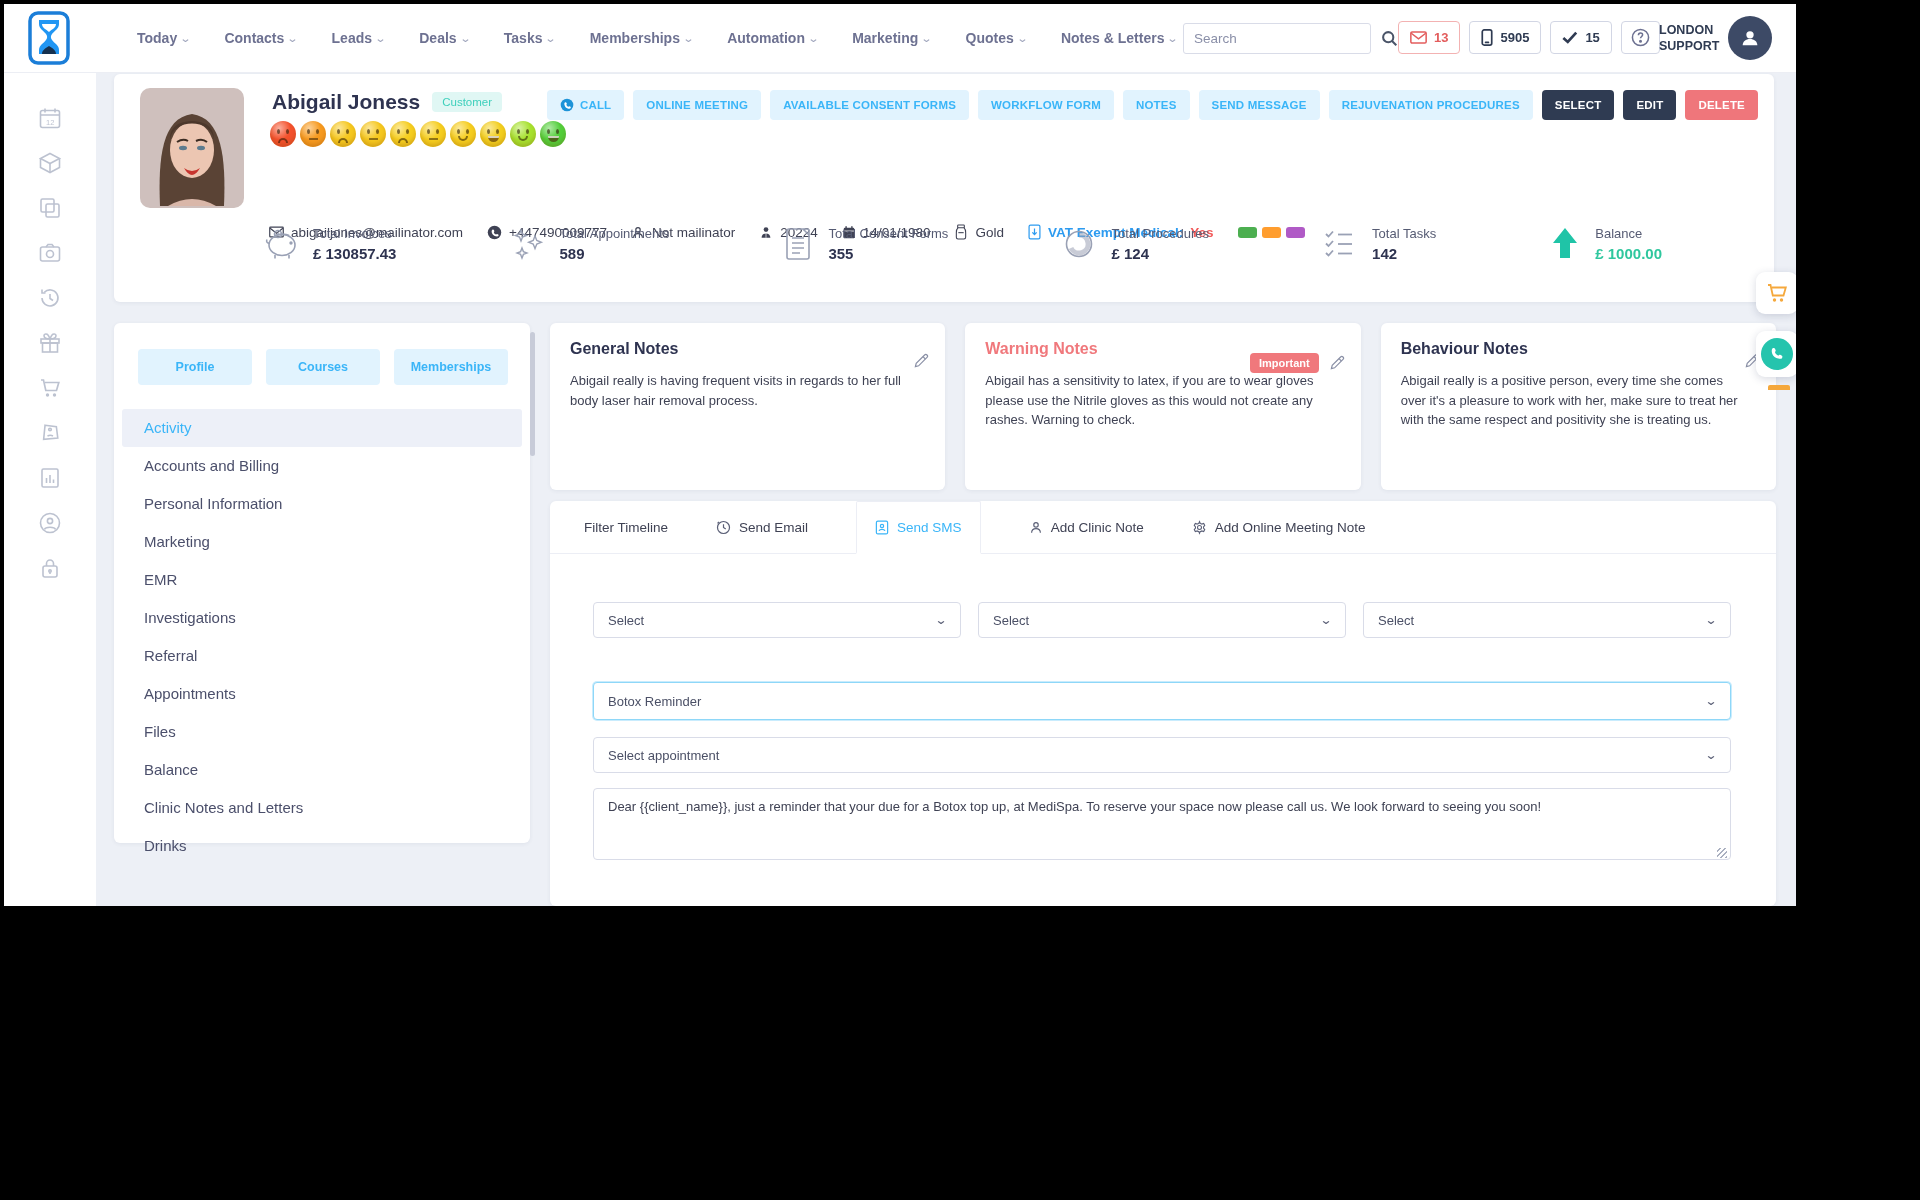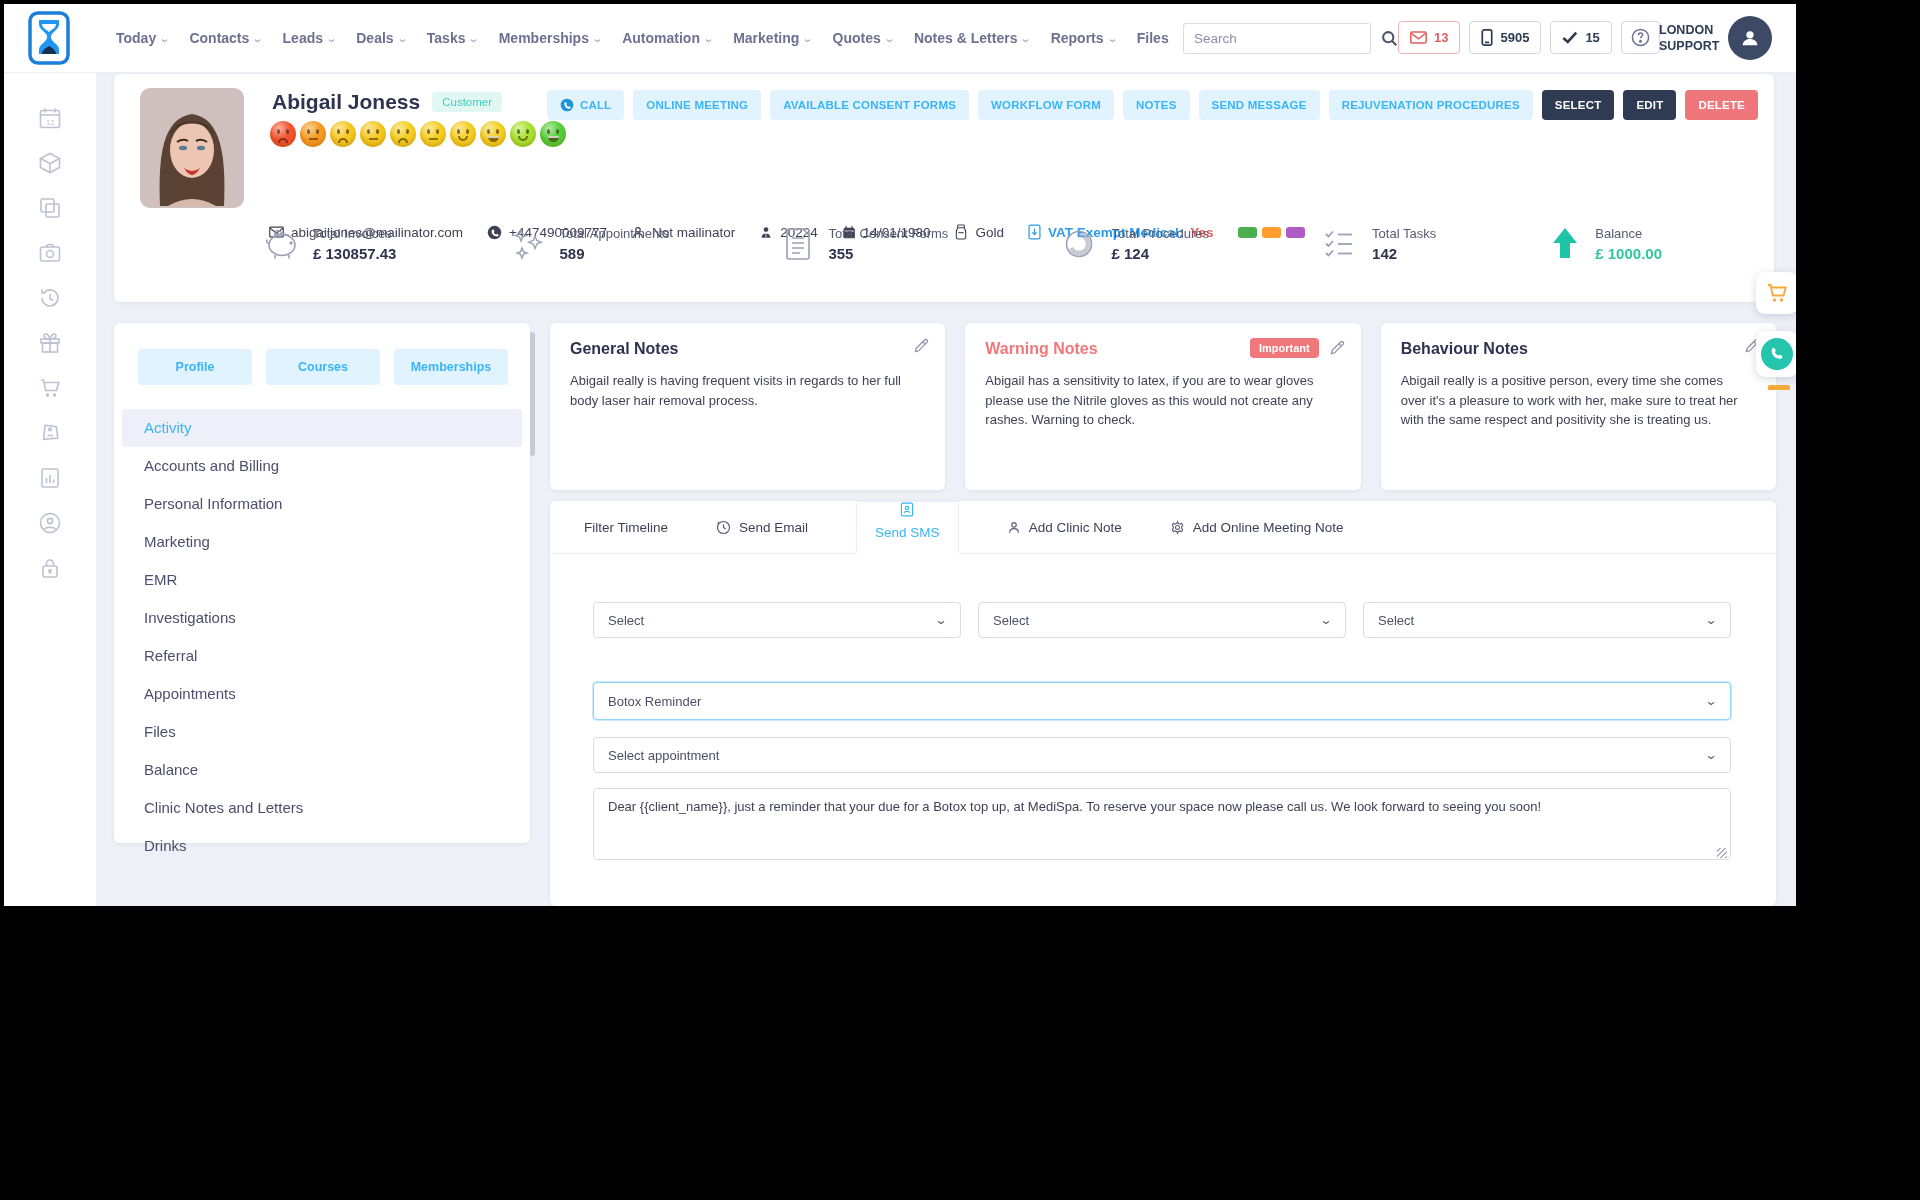--- a/index.html
+++ b/index.html
@@ -2,21 +2,21 @@
 <html><head>
 <meta charset="utf-8">
 <style>
   * { box-sizing: border-box; margin: 0; padding: 0; }
   html,body { width:1920px; height:1200px; background:#000; font-family:"Liberation Sans",sans-serif; }
   .app { position:absolute; left:4px; top:4px; width:1792px; height:902px; background:#edf0f6; overflow:hidden; }
 
   
   .topbar { position:absolute; top:0; left:0; right:0; height:68px; background:#fff; display:flex; align-items:center; z-index:6; box-shadow:0 1px 0 #eceef4; }
   .logo { margin-left:24px; width:42px; height:54px; flex:none; }
-  .nav { display:flex; margin-left:46px; gap:20px; align-items:center; }
+  .nav { display:flex; margin-left:67px; gap:34px; align-items:center; }
   .nav-item { font-size:14px; font-weight:bold; color:#6d7191; display:flex; align-items:center; gap:4px; cursor:pointer; white-space:nowrap; }
   .chev { font-size:11px; color:#a0a6bd; font-weight:normal; transform:scaleX(1.3); }
 
   .search-wrap { position:absolute; left:1179px; top:19px; width:188px; height:31px; border:1px solid #d9dce8; border-radius:3px; display:flex; align-items:center; background:#fff; }
   .search-wrap input { flex:1; border:0; outline:none; padding:0 10px; font-size:13.5px; color:#3f4254; font-family:inherit; background:transparent; }
   .search-wrap input::placeholder { color:#8a8fa8; }
   .search-btn { width:34px; height:100%; display:flex; align-items:center; justify-content:center; cursor:pointer; }
 
   .pills { position:absolute; left:1394px; top:17px; display:flex; gap:9px; align-items:center; }
   .pill { height:33px; border:1px solid #d2d6e4; border-radius:4px; display:flex; align-items:center; gap:7px; padding:0 11px; font-weight:bold; font-size:13px; color:#2f3b52; background:#fff; cursor:pointer; }
@@ -76,29 +76,29 @@
   .pitem { height:38px; line-height:38px; margin:0 8px; padding-left:22px; font-size:15px; color:#4b4f6b; cursor:pointer; border-radius:3px; }
   .pitem.active { background:#edf0f8; color:#3ab5f8; }
   .pscroll { position:absolute; left:526px; top:328px; width:5px; height:124px; background:#c7cbd8; border-radius:3px; z-index:3; }
 
   
   .notes { position:absolute; left:546px; top:319px; width:1226px; display:flex; gap:20px; }
   .note-card { flex:1; height:167px; padding:17px 20px; position:relative; }
   .note-title { font-size:16px; font-weight:bold; color:#2e3350; }
   .note-title.warn { color:#f0787c; }
   .note-body { margin-top:13px; font-size:13px; line-height:1.5; color:#3f4254; padding-right:6px; }
-  .note-tools { position:absolute; right:16px; top:15px; display:flex; gap:10px; align-items:center; }
+  .note-tools { position:absolute; right:16px; top:30px; display:flex; gap:10px; align-items:center; }
   .imp-badge { background:#f0787c; color:#fff; font-size:11px; font-weight:bold; padding:4px 9px; border-radius:4px; }
   .pencil { cursor:pointer; }
 
   
   .form-card { position:absolute; left:546px; top:497px; width:1226px; height:405px; }
   .ttabs { height:53px; border-bottom:1px solid #eceef5; display:flex; align-items:stretch; padding-left:34px; gap:48px; }
   .ttab { display:flex; align-items:center; gap:8px; font-size:13.5px; color:#3f4254; cursor:pointer; white-space:nowrap; }
-  .ttab.active { color:#3ab5f8; border:1px solid #eceef5; border-bottom:2px solid #fff; margin-bottom:-1px; padding:0 18px; background:#fff; border-radius:2px 2px 0 0;flex-direction:column; }
+  .ttab.active { color:#3ab5f8; border:1px solid #eceef5; border-bottom:2px solid #fff; margin-bottom:-1px; padding:0 18px; background:#fff; border-radius:2px 2px 0 0; }
   .sms-form { padding:48px 45px 0 43px; }
   .sel-row { display:flex; gap:17px; }
   .sel { height:36px; border:1px solid #d9dce8; border-radius:4px; display:flex; align-items:center; justify-content:space-between; padding:0 14px; font-size:13px; color:#4b5066; background:#fff; cursor:pointer; }
   .sel-row .sel { flex:1; }
   .sel .chev { color:#5a5f76; font-size:12px; }
   .sel.full { margin-top:21px; }
   .sel.hl { border:1px solid #8ed7f8; box-shadow:0 0 0 1px #c9ecfd; height:38px;margin-top:44px; }
   .sel.appt { margin-top:17px; }
   .ta-wrap { position:relative; margin-top:15px; }
   .ta-wrap textarea { width:100%; height:72px; border:1px solid #d9dce8; border-radius:4px; resize:none; padding:10px 14px; font-size:13px; color:#3f4254; font-family:inherit; outline:none; }

